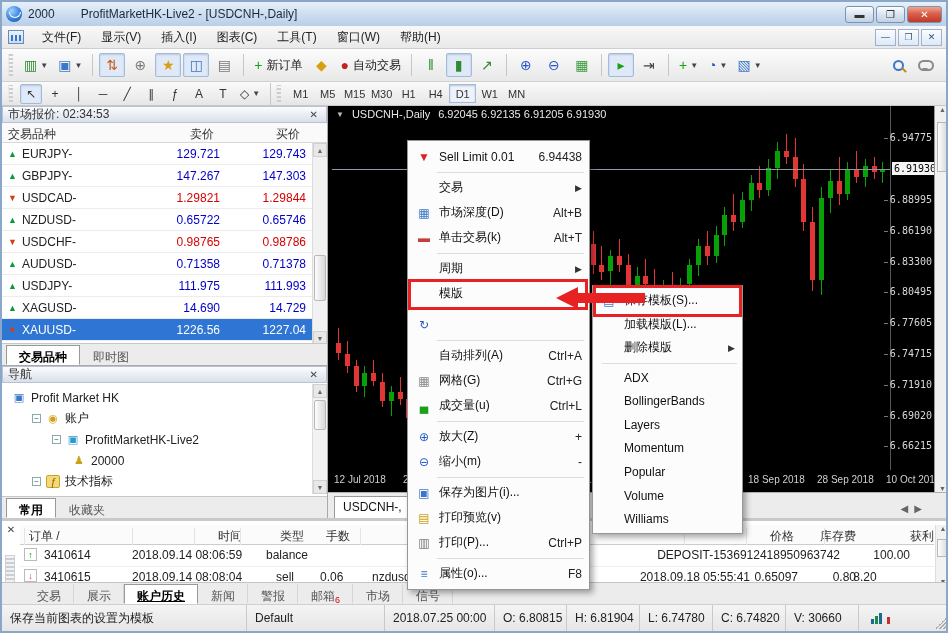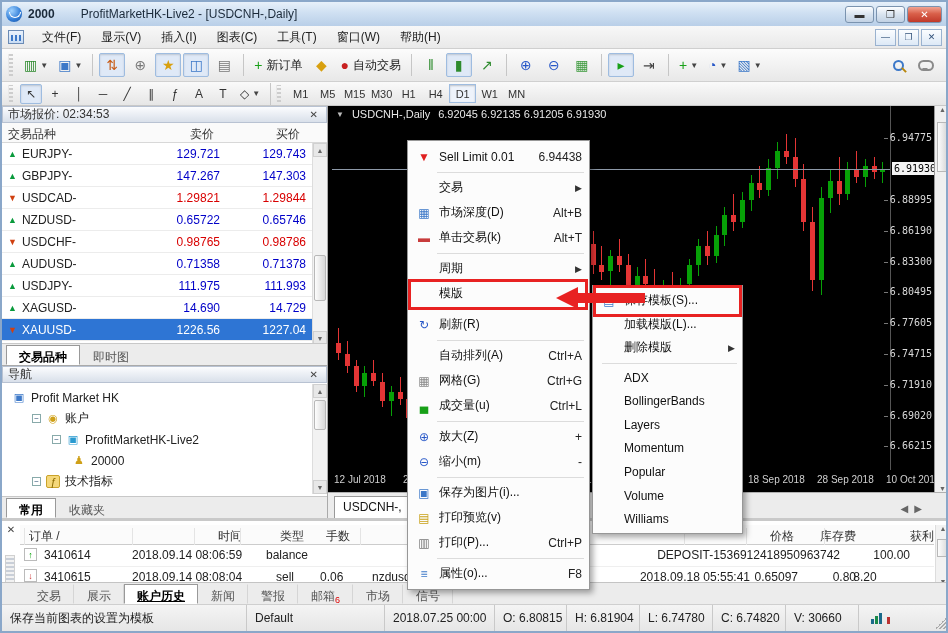--- a/index.html
+++ b/index.html
@@ -5,21 +5,21 @@
   * { margin:0; padding:0; box-sizing:border-box; }
   html,body { background:#888; }
   body { font-family:"Liberation Sans","DejaVu Sans",sans-serif; font-size:12px; color:#222; }
   #app { position:relative; width:948px; height:633px; background:#f0f0f0; border:2px solid #8aa7c9; overflow:hidden; }
 
   
   .titlebar { position:absolute; left:0; top:0; width:100%; height:24px;
     background:linear-gradient(#e7f0fa,#cfe0f2 45%,#b9cfe8); display:flex; align-items:center; padding:0 4px; }
   .logo { width:16px; height:16px; border-radius:50%; background:radial-gradient(circle at 35% 30%,#9fd2ff,#2f7bd6 60%,#1a4e9a); position:relative; margin-right:6px; flex:0 0 auto; }
   .logo::after { content:""; position:absolute; left:3px; top:6px; width:10px; height:5px; border:1.5px solid #fff; border-top:none; border-radius:0 0 8px 8px; }
-  .tb-account { margin-right:26px; color:#1b2a3a;font-weight:bold; }
+  .tb-account { margin-right:26px; color:#1b2a3a; }
   .tb-title { color:#1b2a3a; }
   .winbtns { margin-left:auto; display:flex; }
   .winbtn { width:29px; height:17px; border:1px solid #7a93af; border-radius:3px; margin-left:2px;
     background:linear-gradient(#fdfeff,#d9e4f0 50%,#c2d2e4); display:flex; align-items:center; justify-content:center; font-size:10px; color:#333; }
   .winbtn.close { width:35px; background:linear-gradient(#f2a492,#d9604a 45%,#c03а2a,#c0392a); background:linear-gradient(#f2a492,#d9604a 45%,#c0392a); color:#fff; font-weight:bold; }
 
   
   .menubar { position:absolute; left:0; top:24px; width:100%; height:23px; background:linear-gradient(#f8f8f8,#e9e9e9); border-bottom:1px solid #cfcfcf; display:flex; align-items:center; padding:0 4px; }
   .chart-ico { width:16px; height:14px; border:1px solid #6b8bb5; background:linear-gradient(#eaf2fc,#c8dcf4); margin:0 8px 0 2px; position:relative; }
   .chart-ico::after{ content:""; position:absolute; left:2px; bottom:2px; width:10px; height:6px; background:repeating-linear-gradient(90deg,#3c78c8 0 2px,transparent 2px 4px); }
@@ -845,21 +845,20 @@
       </div>
       <div class="m-item">
         <span class="m-ic"></span>
       <span class="m-lb">模版</span>
 
       <span class="m-ar">▶</span>
       </div>
       <div class="m-sep"></div>
       <div class="m-item">
         <span class="m-ic" style="color:#2858c8">↻</span>
-      <span class="m-lb">刷新(R)</span>
 
       </div>
       <div class="m-sep"></div>
       <div class="m-item">
         <span class="m-ic"></span>
       <span class="m-lb">自动排列(A)</span>
       <span class="m-rt">Ctrl+A</span>
       </div>
       <div class="m-item">
         <span class="m-ic" style="color:#8a8a8a">▦</span>

